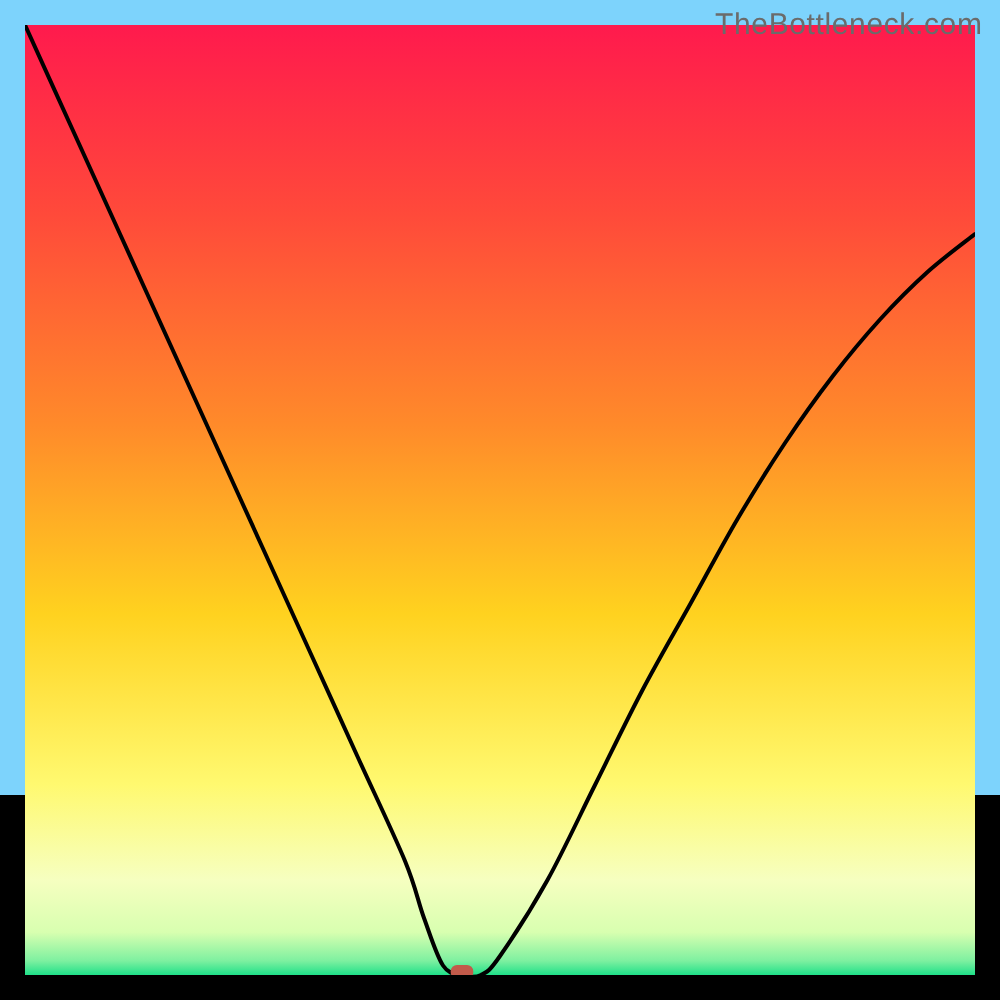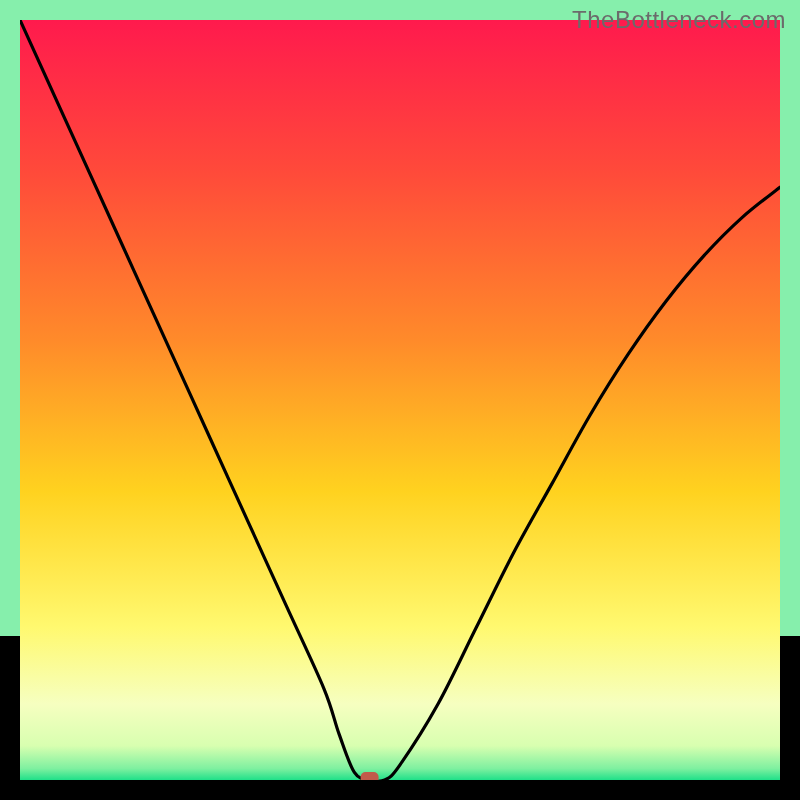--- a/index.html
+++ b/index.html
@@ -8,21 +8,21 @@
     background: #000;
     width: 800px;
     height: 800px;
     overflow: hidden;
     font-family: Arial, Helvetica, sans-serif;
   }
   .frame {
     position: relative;
     width: 800px;
     height: 636px;
-    background: #86efac;
+    background: #7dd3fc;
   }
   .watermark {
     position: absolute;
     top: 6px;
     right: 14px;
     color: #6b6b6b;
     font-size: 24px;
     font-weight: 500;
     letter-spacing: 0.5px;
     z-index: 5;

